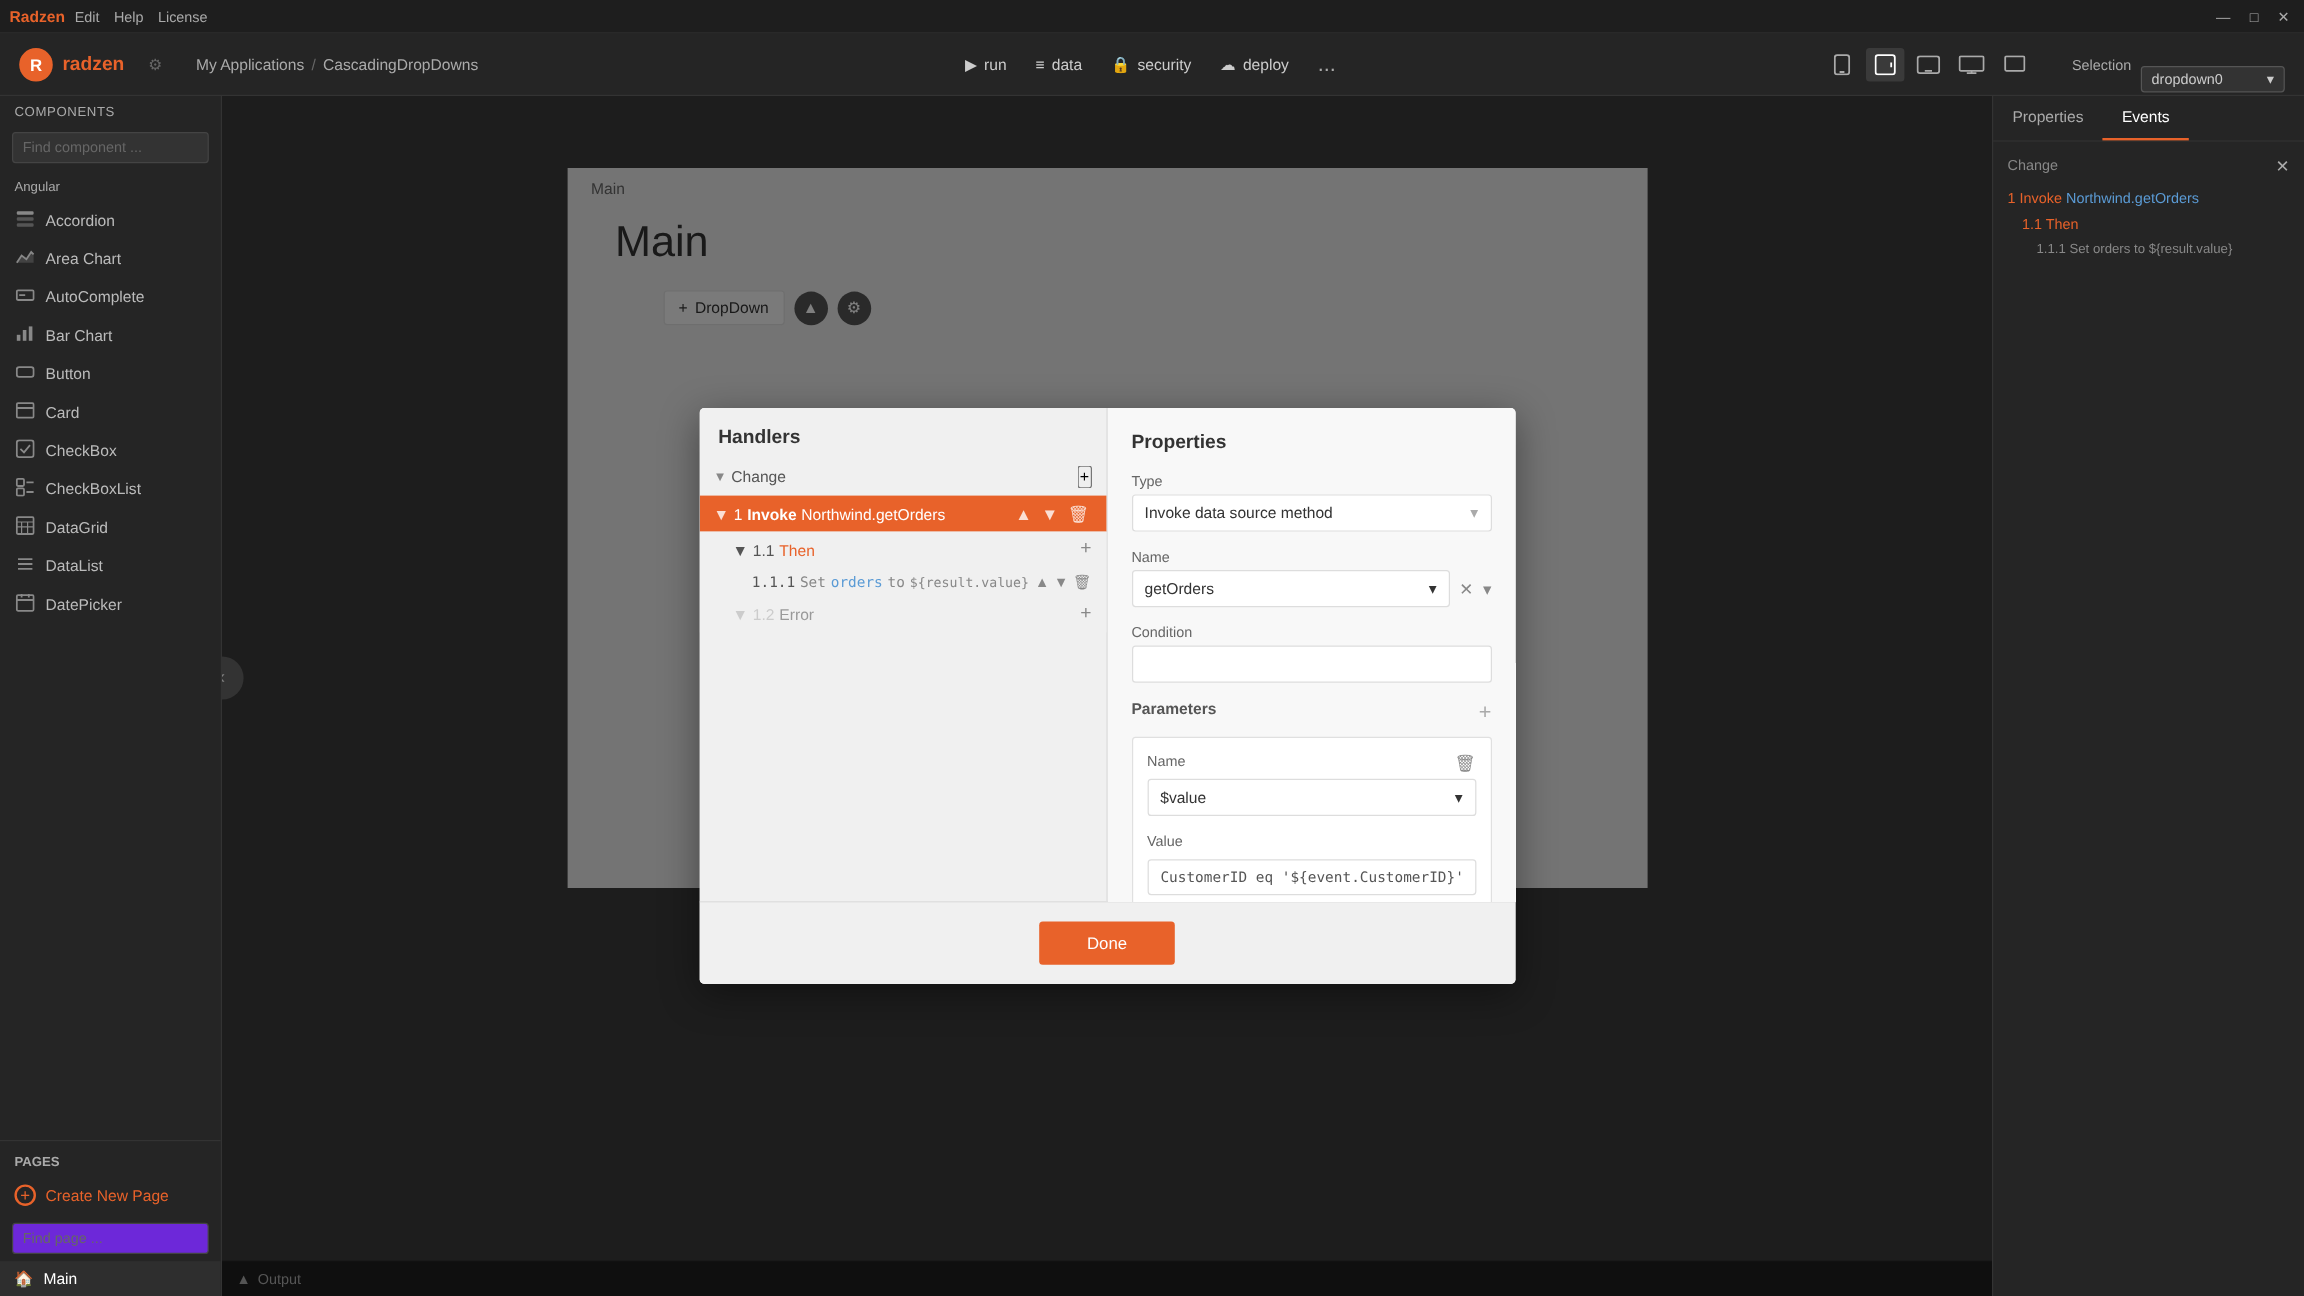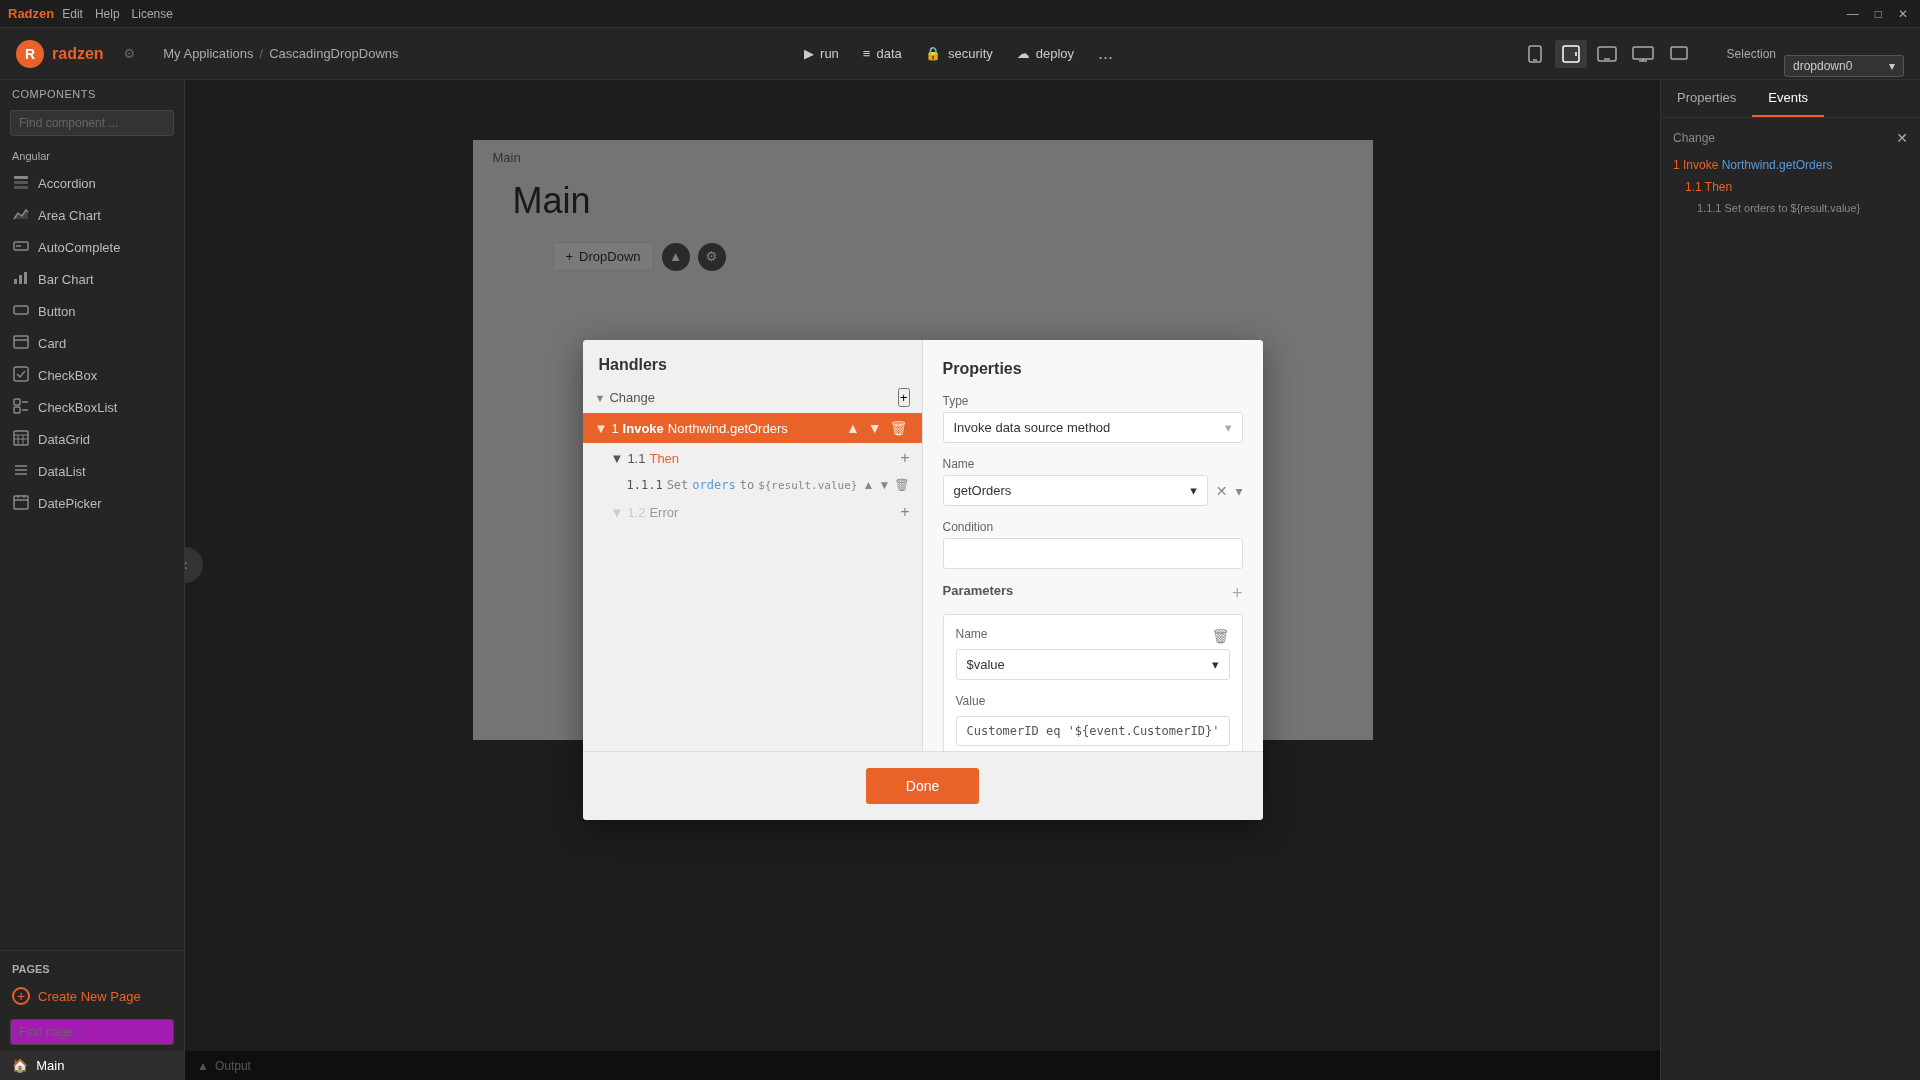--- a/index.html
+++ b/index.html
@@ -40,21 +40,21 @@
     .sidebar-search input::placeholder { color: #666; }
     .sidebar-angular-title { padding: 4px 12px; color: #aaa; font-size: 11px; font-weight: normal; margin-top: 4px; }
     .sidebar-items { overflow-y: auto; flex: 1; }
     .sidebar-item { display: flex; align-items: flex-end; gap: 8px; padding: 7px 12px; cursor: pointer; color: #bbb; font-size: 13px; }
     .sidebar-item-icon { width: 18px; height: 18px; display: flex; align-items: center; justify-content: center; color: #888; flex-shrink: 0; }
     .sidebar-item-icon svg { width: 16px; height: 16px; }
     .sidebar-pages-section { border-top: 1px solid #333; padding-top: 8px; }
     .sidebar-pages-title { padding: 4px 12px; color: #aaa; font-size: 11px; text-transform: uppercase; font-weight: bold; }
     .sidebar-create-page { display: flex; align-items: center; gap: 8px; padding: 8px 12px; cursor: pointer; color: #e8622a; font-size: 13px; }
     .sidebar-find-page { padding: 6px 10px; }
-    .sidebar-find-page input { width: 100%; background: #a21caf; border: 1px solid #444; color: #ccc; padding: 5px 8px; border-radius: 3px; font-size: 12px; }
+    .sidebar-find-page input { width: 100%; background: #6d28d9; border: 1px solid #444; color: #ccc; padding: 5px 8px; border-radius: 3px; font-size: 12px; }
     .sidebar-find-page input::placeholder { color: #666; }
     .sidebar-page-item { display: flex; align-items: center; padding: 7px 12px; cursor: pointer; color: #bbb; font-size: 13px; justify-content: space-between; }
     .sidebar-page-item .page-name { display: flex; align-items: center; gap: 8px; }
     .sidebar-page-item .page-actions { display: flex; gap: 4px; opacity: 0; }
     .sidebar-page-item.active { background: #2e2e2e; color: #fff; }
 
     
     .canvas-area { flex: 1; background: #3a3a3a; overflow: hidden; position: relative; }
     .canvas-inner { background: #e8e8e8; margin: 60px auto; width: 900px; min-height: 600px; position: relative; }
     .canvas-label { position: absolute; top: 10px; left: 20px; color: #666; font-size: 13px; }

